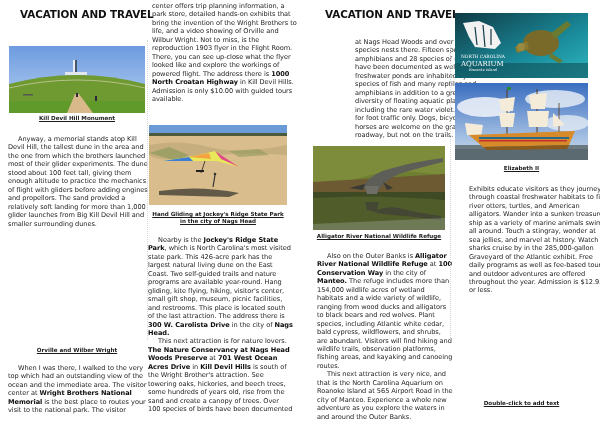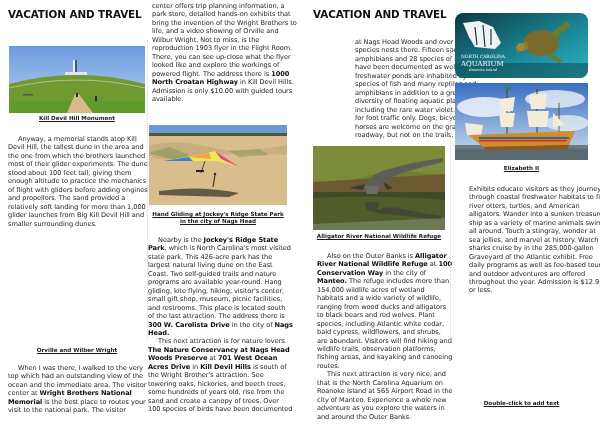--- a/index.html
+++ b/index.html
@@ -1,21 +1,21 @@
 <!DOCTYPE html>
 <html><head>
 <meta charset="utf-8">
 <style>
   html, body { margin:0; padding:0; }
   body { width:600px; height:424px; background:#ffffff; position:relative; overflow:hidden;
          font-family:"DejaVu Sans", "Liberation Sans", sans-serif; color:#1a1a1a; }
   .page { position:absolute; top:0; width:300px; height:424px; background:#fff; }
   .page.left { left:0; }
   .page.right { left:300px; }
-  .title { position:absolute; font-weight:bold; font-size:10.4px; letter-spacing:-0.1px; color:#111; white-space:nowrap; }
+  .title { position:absolute; font-weight:bold; font-size:10.4px; letter-spacing:-0.1px; color:#111; white-space:nowrap;margin-left:12px; }
   .text { position:absolute; font-size:6.6px; line-height:8.45px; color:#1e1e1e; letter-spacing:-0.05px; }
   .text p { margin:0; }
   .text p.indent { text-indent:10px; }
   .text b { font-weight:bold; color:#0d0d0d; }
   .caption { position:absolute; font-size:5.6px; line-height:7.2px; font-weight:bold; text-align:center; text-decoration:underline; color:#1a1a1a; }
   .img { position:absolute; overflow:hidden; }
   .divider { position:absolute; top:40px; width:0; height:300px; border-left:1px dotted #d6d6d6; }
   svg { display:block; }
 </style>
 </head>
@@ -116,21 +116,21 @@
       <path d="M0 78 L132 72 L132 84 L0 84 Z" fill="#a7b2a8" opacity="0.35"></path>
     </svg>
   </div>
   <div class="caption" style="left:13px;top:233px;width:132px;">Alligator River National Wildlife Refuge</div>
 
   <div class="text" style="left:17px;top:252px;width:136px;">
     <p class="indent"><span>Also on the Outer Banks is </span><b>Alligator River National Wildlife Refuge</b><span> at </span><b>100 Conservation Way</b><span> in the city of </span><b>Manteo.</b><span> The refuge includes more than 154,000 wildlife acres of wetland habitats and a wide variety of wildlife, ranging from wood ducks and alligators to black bears and red wolves. Plant species, including Atlantic white cedar, bald cypress, wildflowers, and shrubs, are abundant. Visitors will find hiking and wildlife trails, observation platforms, fishing areas, and kayaking and canoeing routes.</span></p>
     <p class="indent">This next attraction is very nice, and that is the North Carolina Aquarium on Roanoke Island at 565 Airport Road in the city of Manteo. Experience a whole new adventure as you explore the waters in and around the Outer Banks.</p>
   </div>
 
-  <div class="img" style="left:155px;top:13px;width:133px;height:65px;border-radius:8px;">
+  <div class="img" style="left:155px;top:13px;width:133px;height:65px;">
     <svg width="133" height="65" viewBox="0 0 133 65">
       <defs>
         <linearGradient id="sea" x1="0" y1="0" x2="1" y2="1">
             <stop offset="0" stop-color="#0f3a44"></stop>
             <stop offset="0.6" stop-color="#1a8a9a"></stop>
             <stop offset="1" stop-color="#2fb8c0"></stop>
           </linearGradient>
       </defs>
       <rect width="133" height="65" fill="url(#sea)"></rect>
       <rect y="50" width="133" height="15" fill="#0f4e56" opacity="0.6"></rect>

